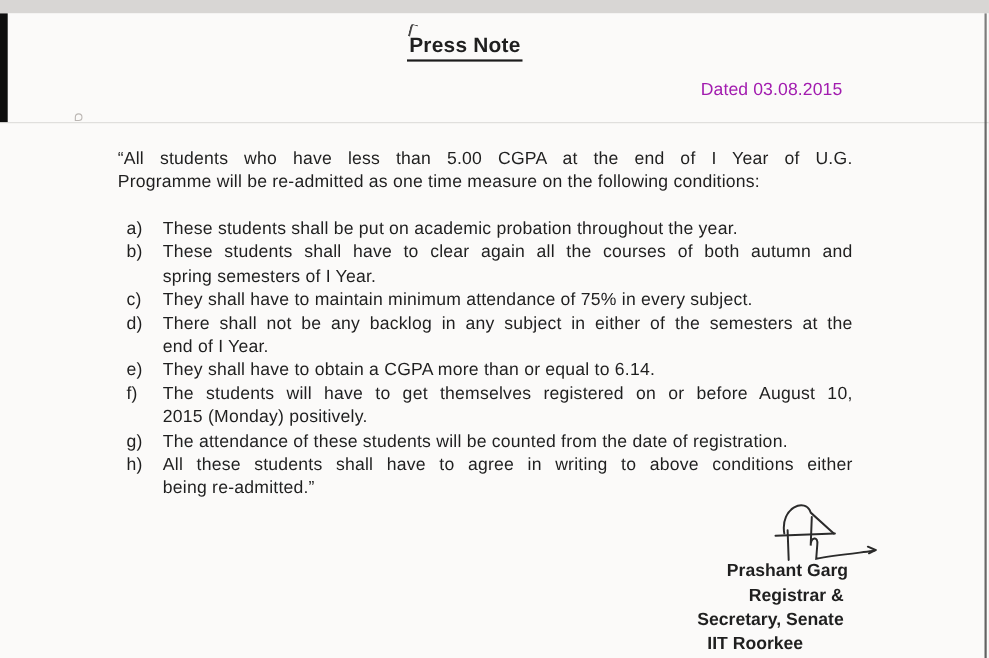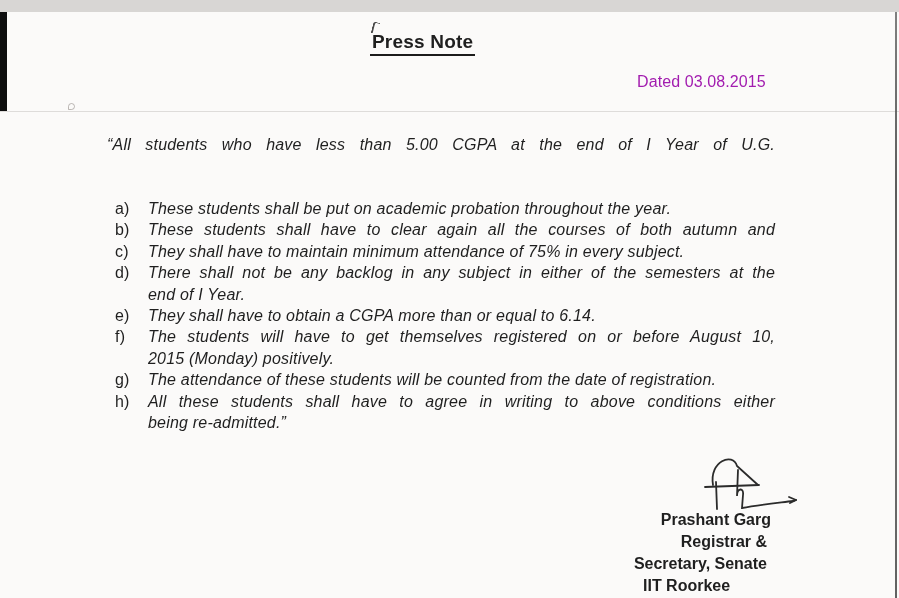--- a/index.html
+++ b/index.html
@@ -55,21 +55,21 @@
     position: absolute; left: 107px; top: 122px; width: 668px;
     font-size: 16px; line-height: 21.4px; letter-spacing: .2px;
   }
   .conds {
     position: absolute; left: 115px; top: 186px; width: 660px;
     font-size: 16px; line-height: 21.4px; letter-spacing: .2px;
   }
   .cond-row { display: flex; align-items: flex-start; }
   .cond-label { width: 33px; flex: 0 0 33px; }
   .cond-text { flex: 1 1 auto; }
-  .jline { text-align: left; font-style: italic; }
+  .jline { text-align: left; }
   .jline.just { text-align: justify; text-align-last: justify; }
   
   .sig-svg { position: absolute; left: 697px; top: 440px; }
   .sig-line { position: absolute; font-size: 16px; white-space: nowrap; }
   .sig-name   { top: 499px; right: 128px; font-weight: 700; }
   .sig-role-0 { top: 521px; right: 132px; font-weight: bold; }
   .sig-role-1 { top: 543px; right: 132px; font-weight: bold; }
   .sig-role-2 { top: 565px; left: 643px; font-weight: bold; }
 </style>
 </head>
@@ -82,35 +82,37 @@
   <div class="speck"></div>
   <div class="right-edge"></div>
   <div class="bottom-shade"></div>
   <div class="title-tick"></div>
 
   <div class="title">Press Note</div>
   <div class="dated">Dated 03.08.2015</div>
 
   <div class="intro">
     <div class="jline just">“All students who have less than 5.00 CGPA at the end of I Year of U.G.</div>
+    <div class="jline">Programme will be re-admitted as one time measure on the following conditions:</div>
   </div>
 
   <div class="conds">
 
     <div class="cond-row">
       <div class="cond-label">a)</div>
       <div class="cond-text">
         <div class="jline">These students shall be put on academic probation throughout the year.</div>
       </div>
     </div>
 
     <div class="cond-row">
       <div class="cond-label">b)</div>
       <div class="cond-text">
         <div class="jline just">These students shall have to clear again all the courses of both autumn and</div>
+        <div class="jline">spring semesters of I Year.</div>
       </div>
     </div>
 
     <div class="cond-row">
       <div class="cond-label">c)</div>
       <div class="cond-text">
         <div class="jline">They shall have to maintain minimum attendance of 75% in every subject.</div>
       </div>
     </div>
 

